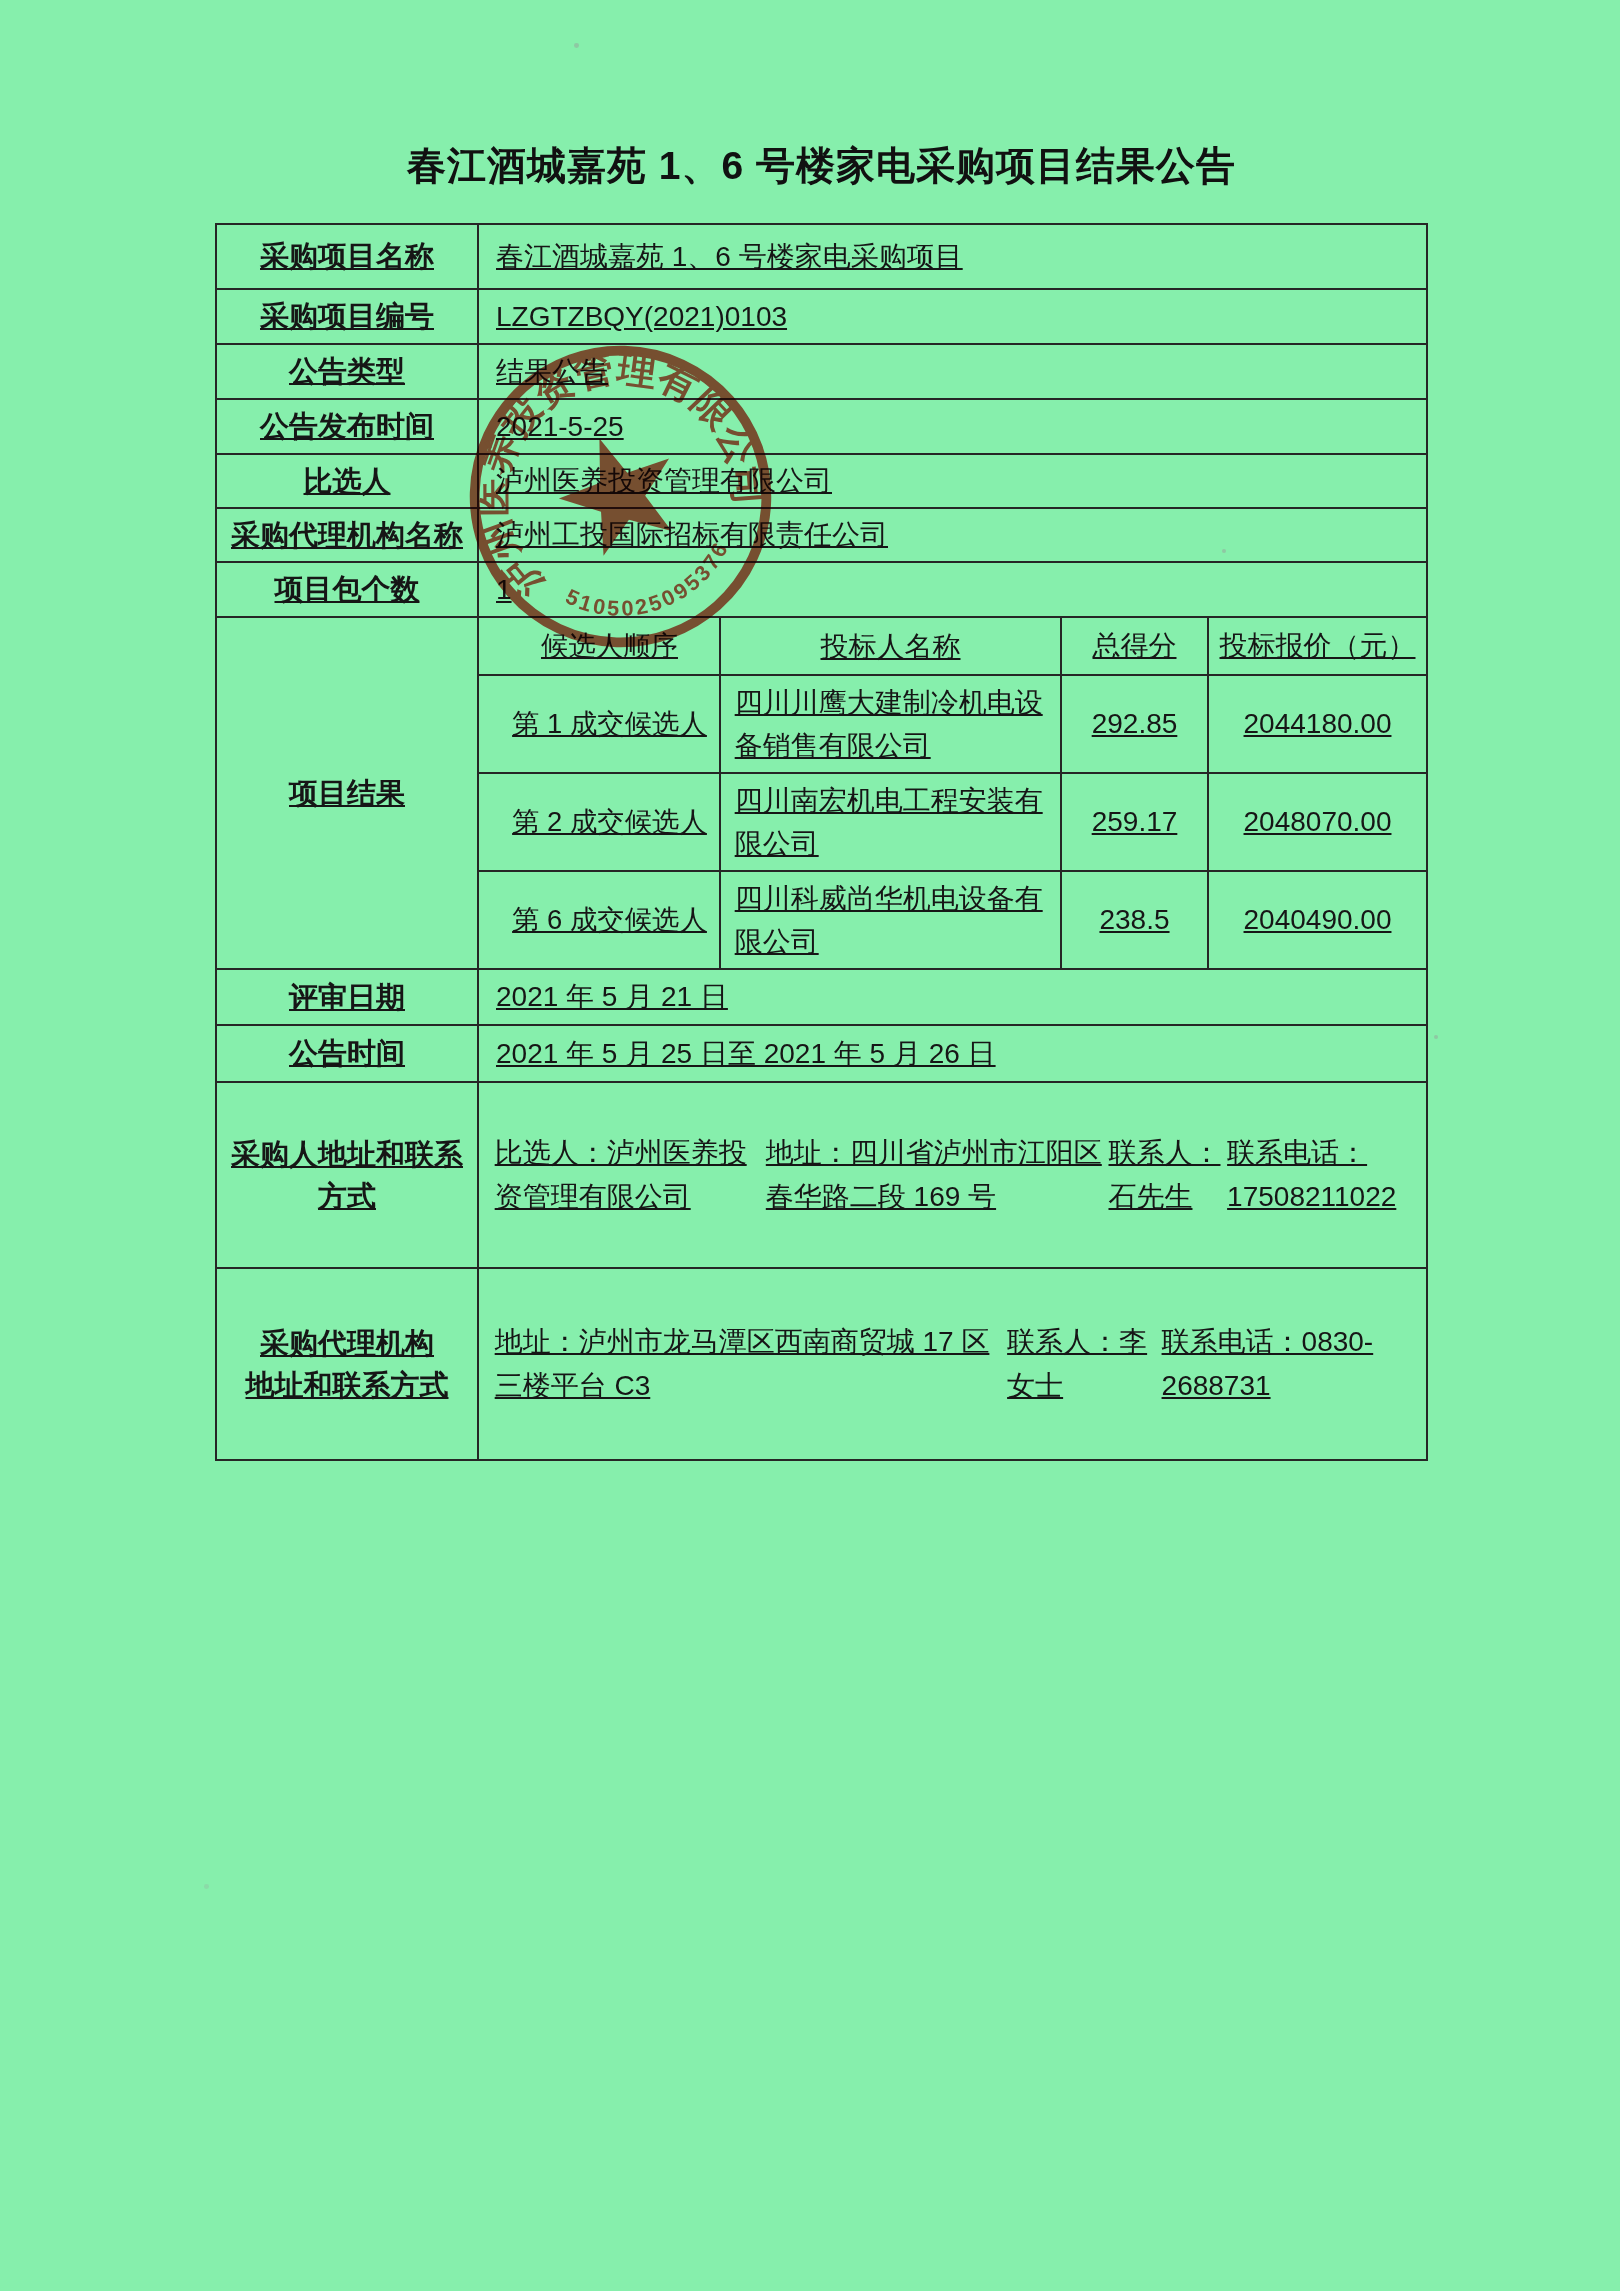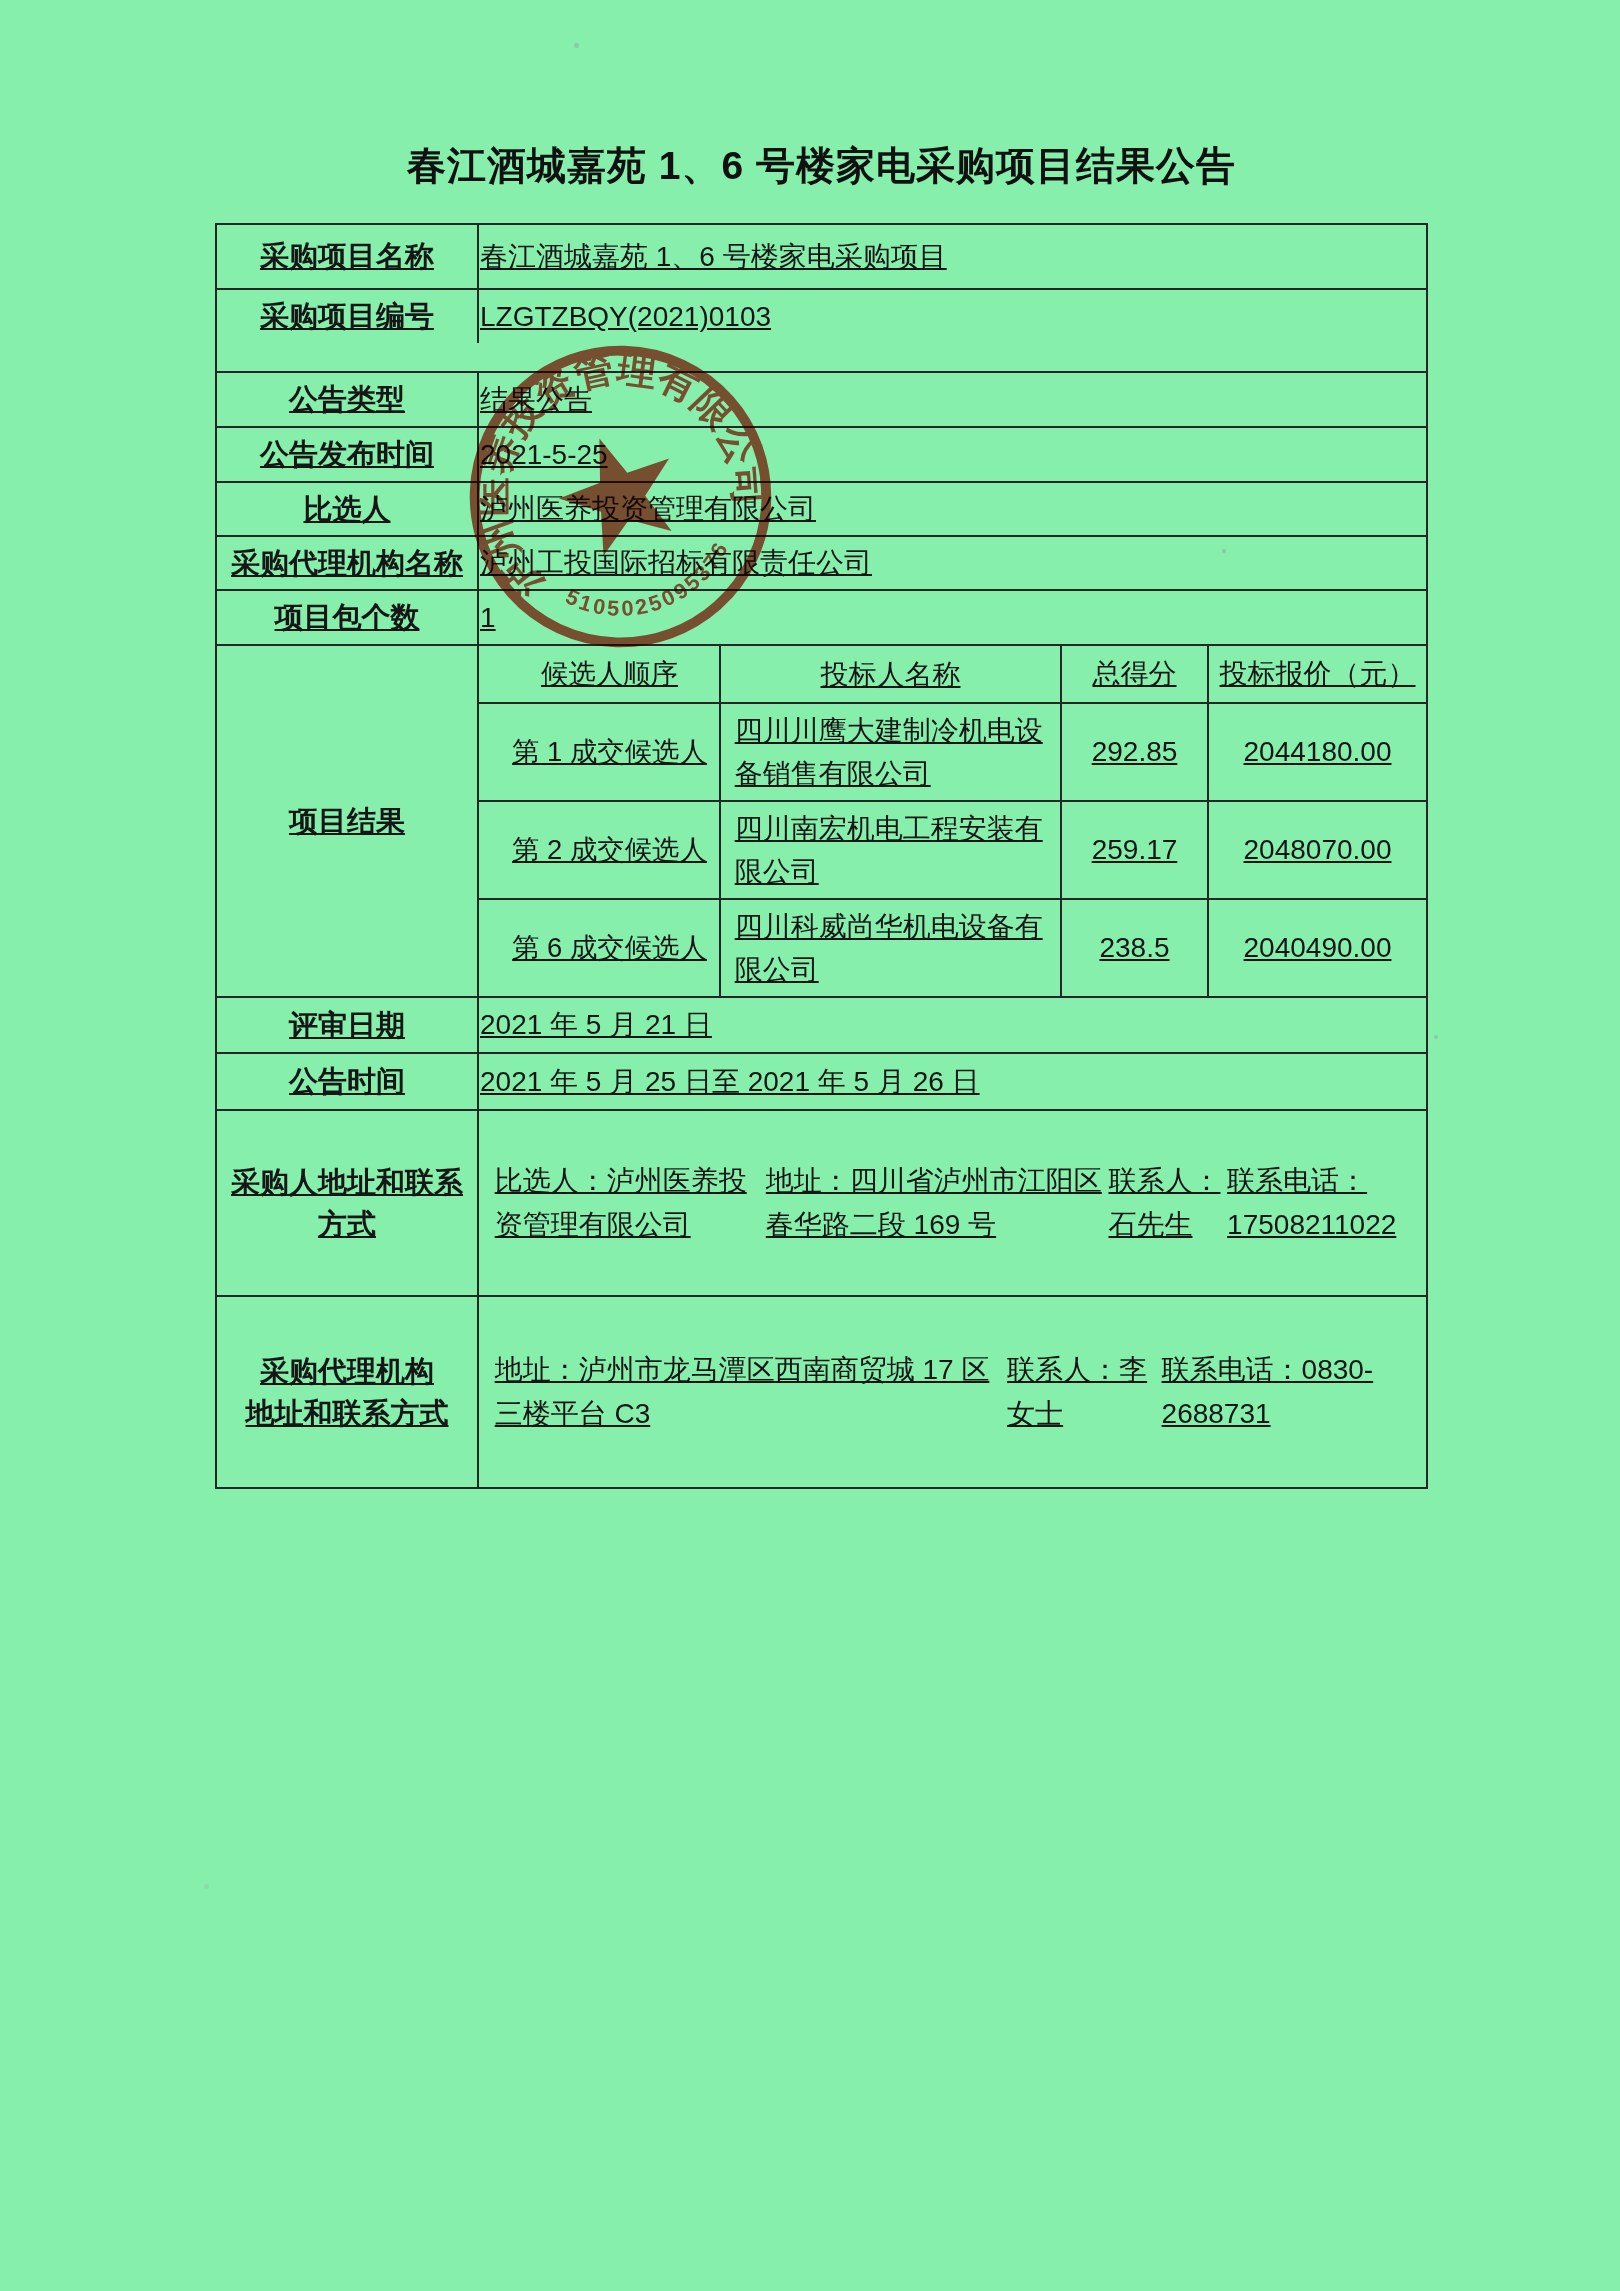--- a/index.html
+++ b/index.html
@@ -53,21 +53,21 @@
     text-align: center;
     font-size: 29px;
     font-weight: 600;
     line-height: 1.45;
     padding: 3.9px 5.9px;
   }
   .tv {
     flex: 1;
     display: flex;
     align-items: center;
-    padding-left: 1px;
+    padding-left: 17px;
     line-height: 1.4;
   }
   .tv.lines {
     flex-direction: row;
     align-items: center;
     justify-content: center;
     padding: 7.8px 11.8px 7.8px 15.7px;
   }
   .tv.lines > div { line-height: 44px; }
 
@@ -79,21 +79,21 @@
   .rdata { height: 98px; }
   .rc1 { flex: 0 0 242px; border-right: 2px solid #262626; display: flex; align-items: center; justify-content: center; text-align: center; font-size: 27.4px; padding-left: 21px; }
   .rc2 { flex: 0 0 341px; border-right: 2px solid #262626; display: flex; align-items: center; padding: 5.9px 11.8px 5.9px 13.7px; line-height: 43px; }
   .rhead .rc2 { justify-content: center; padding: 0; }
   .rc3 { flex: 0 0 147px; border-right: 2px solid #262626; display: flex; align-items: center; justify-content: center; }
   .rc4 { flex: 1; display: flex; align-items: center; justify-content: center; }
 
   
   .h-r1 { height: 63px; }
   .h-r2 { height: 55px; }
-  .h-r3 { height: 55px; margin-top: 28px; }
+  .h-r3 { height: 55px; }
   .h-r4 { height: 55px; }
   .h-r5 { height: 54px; }
   .h-r6 { height: 54px; }
   .h-r7 { height: 55px; }
   .h-f1 { height: 56px; }
   .h-f2 { height: 57px; }
   .h-c1 { height: 186px; }
   .h-c2 { height: 192px; }
 
   

